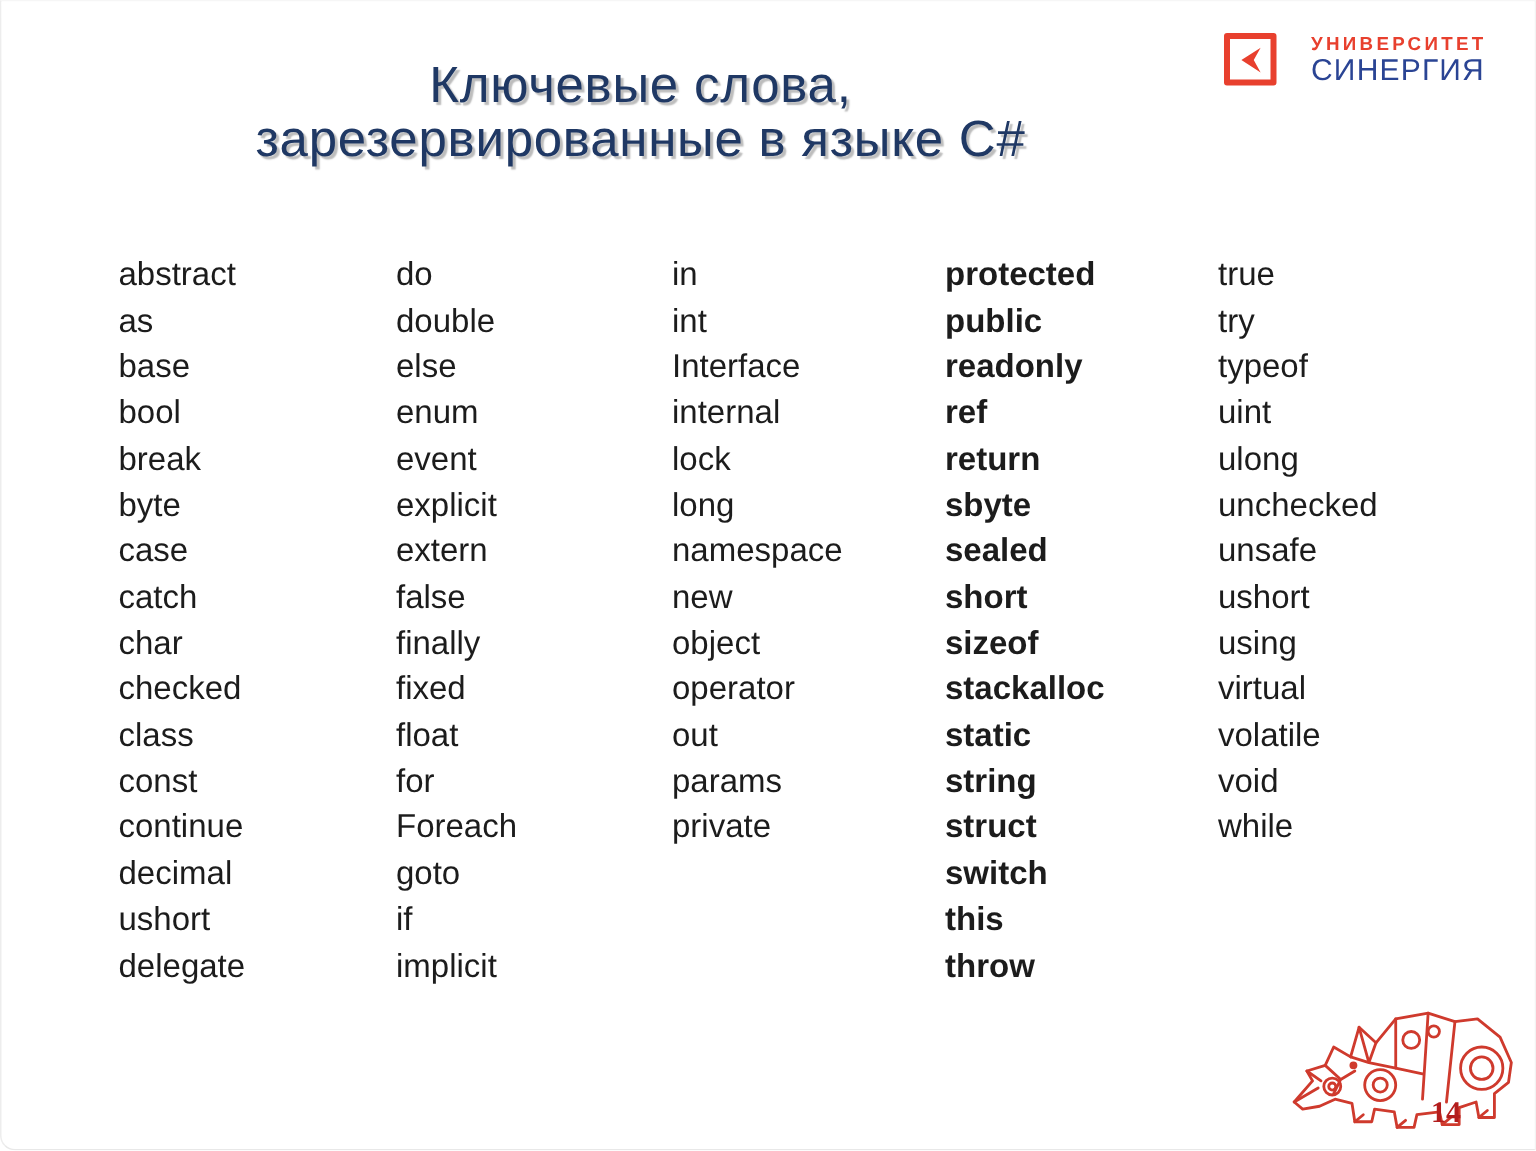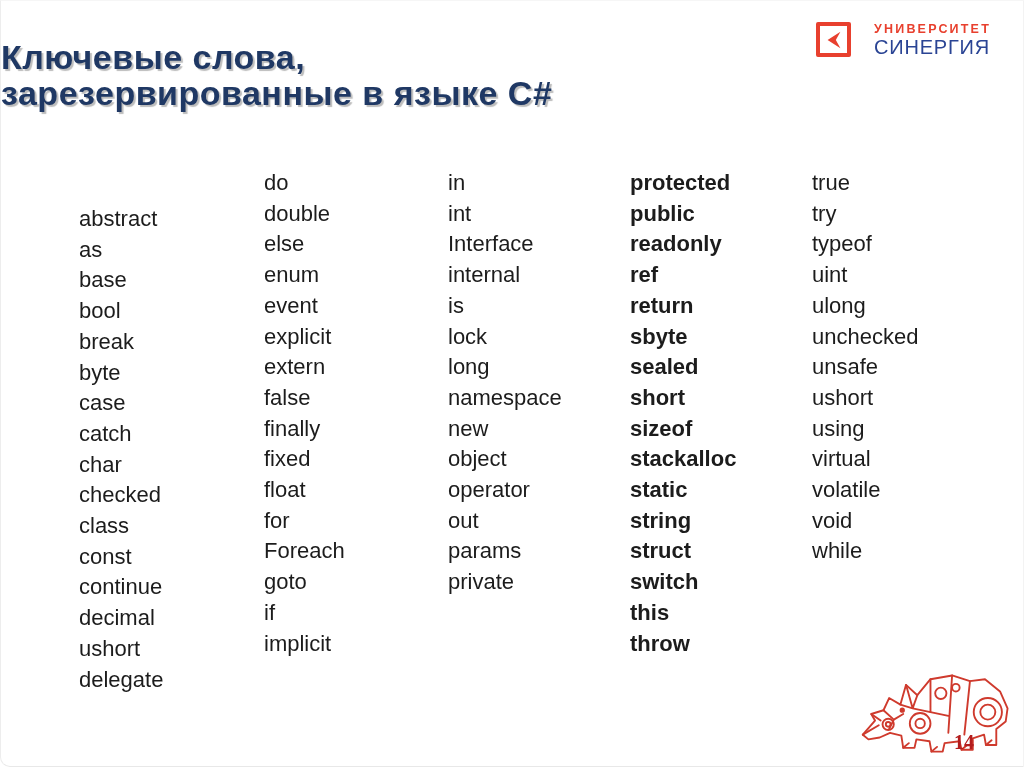--- a/index.html
+++ b/index.html
@@ -19,23 +19,23 @@
     border-right: 1px solid #f3f3f3;
     border-top: 1px solid #f6f6f6;
     border-bottom-left-radius: 10px;
   }
   
   .title {
     position: absolute;
     top: 38px;
     left: 0;
     width: 852px;
-    text-align: left;
+    text-align: center;
     color: #1f3864;
-    font-weight: bold;
+    font-weight: normal;
     font-size: 34px;
     line-height: 36px;
     letter-spacing: 0.5px;
     text-shadow: 2px 2px 1px #bcbcbc;
   }
   
   .logo {
     position: absolute;
     top: 21px;
     right: 32px;
@@ -75,21 +75,21 @@
     width: 100%;
   }
   .kw-col {
     position: absolute;
     top: 0;
     font-size: 22px;
     line-height: 30.7px;
     color: #1c1c1c;
     white-space: nowrap;
   }
-  .kw-col-1 { left: 78px; margin-top: 36px; }
+  .kw-col-1 { left: 78px; }
   .kw-col-2 { left: 263px; }
   .kw-col-3 { left: 447px; }
   .kw-col-4 { left: 629px; font-weight: bold; }
   .kw-col-5 { left: 811px; }
   
   .rhino {
     position: absolute;
     right: 4px;
     bottom: 5px;
     width: 162px;
@@ -162,21 +162,20 @@
         <div class="kw">Foreach</div>
         <div class="kw">goto</div>
         <div class="kw">if</div>
         <div class="kw">implicit</div>
       </div>
     <div class="kw-col kw-col-3">
         <div class="kw">in</div>
         <div class="kw">int</div>
         <div class="kw">Interface</div>
         <div class="kw">internal</div>
-        <div class="kw">is</div>
         <div class="kw">lock</div>
         <div class="kw">long</div>
         <div class="kw">namespace</div>
         <div class="kw">new</div>
         <div class="kw">object</div>
         <div class="kw">operator</div>
         <div class="kw">out</div>
         <div class="kw">params</div>
         <div class="kw">private</div>
       </div>

